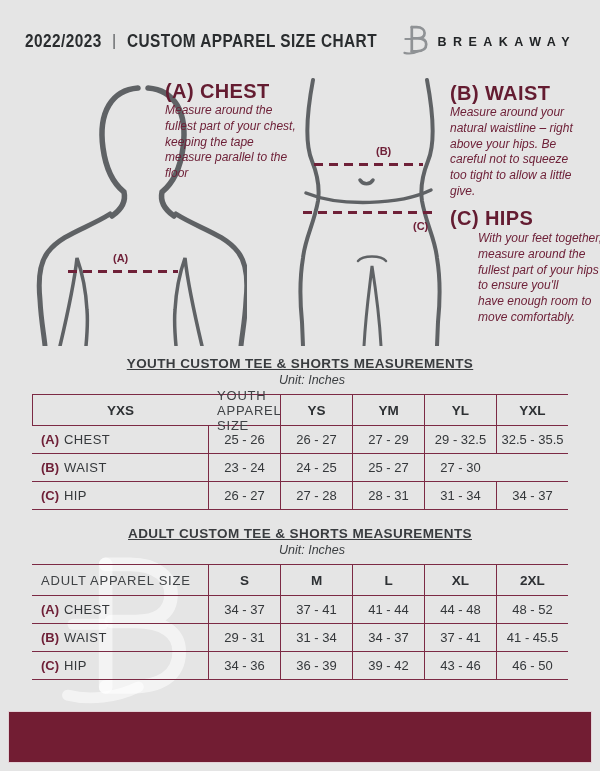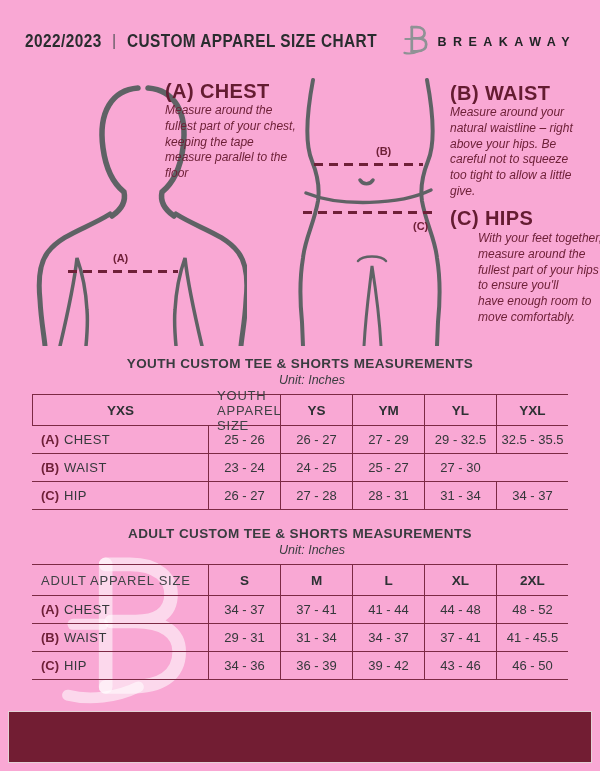--- a/index.html
+++ b/index.html
@@ -1,19 +1,19 @@
 <!DOCTYPE html>
 <html><head>
 <meta charset="utf-8">
 <style>
   html,body{margin:0;padding:0;}
   body{font-family:"Liberation Sans",sans-serif;}
   .page{
     position:relative; width:600px; height:771px;
-    background:#f9a8d4; overflow:hidden;
+    background:#e5e5e5; overflow:hidden;
   }
   
   .hdr{
     position:absolute; left:25px; top:30px; height:22px;
     display:flex; align-items:center; gap:10px;
     color:#2a2d2f; font-weight:700; font-size:17.5px; letter-spacing:.5px;
     transform:scaleX(.88); transform-origin:left center; white-space:nowrap;
   }
   .hdr .divider{font-weight:400; color:#4a4d50; font-size:16px; padding:0 2px;}
   .brandbox{
@@ -44,20 +44,21 @@
     background:repeating-linear-gradient(90deg,#6f2038 0 9px,transparent 9px 15px);
   }
   .marker{
     position:absolute; z-index:3; color:#6f2038; font-weight:800; font-size:11px;
   }
   
   .sec-title{
     position:absolute; left:0; width:600px; text-align:center;
     color:#393c3f; font-weight:700; font-size:13.5px; letter-spacing:.4px;
     z-index:1;
+    text-decoration:underline;
   }
   .sec-unit{
     position:absolute; left:0; width:600px; text-align:center;
     color:#3b3e41; font-style:italic; font-size:12.5px; z-index:1;padding-left:12px;
   }
   
   .size-table{position:absolute; left:32px; width:536px; z-index:1;}
   .tr{display:grid; grid-template-columns:176px repeat(5,72px); border-top:1.5px solid #7c2a44;}
   .tr:last-child{border-bottom:1.5px solid #7c2a44;}
   .td{

